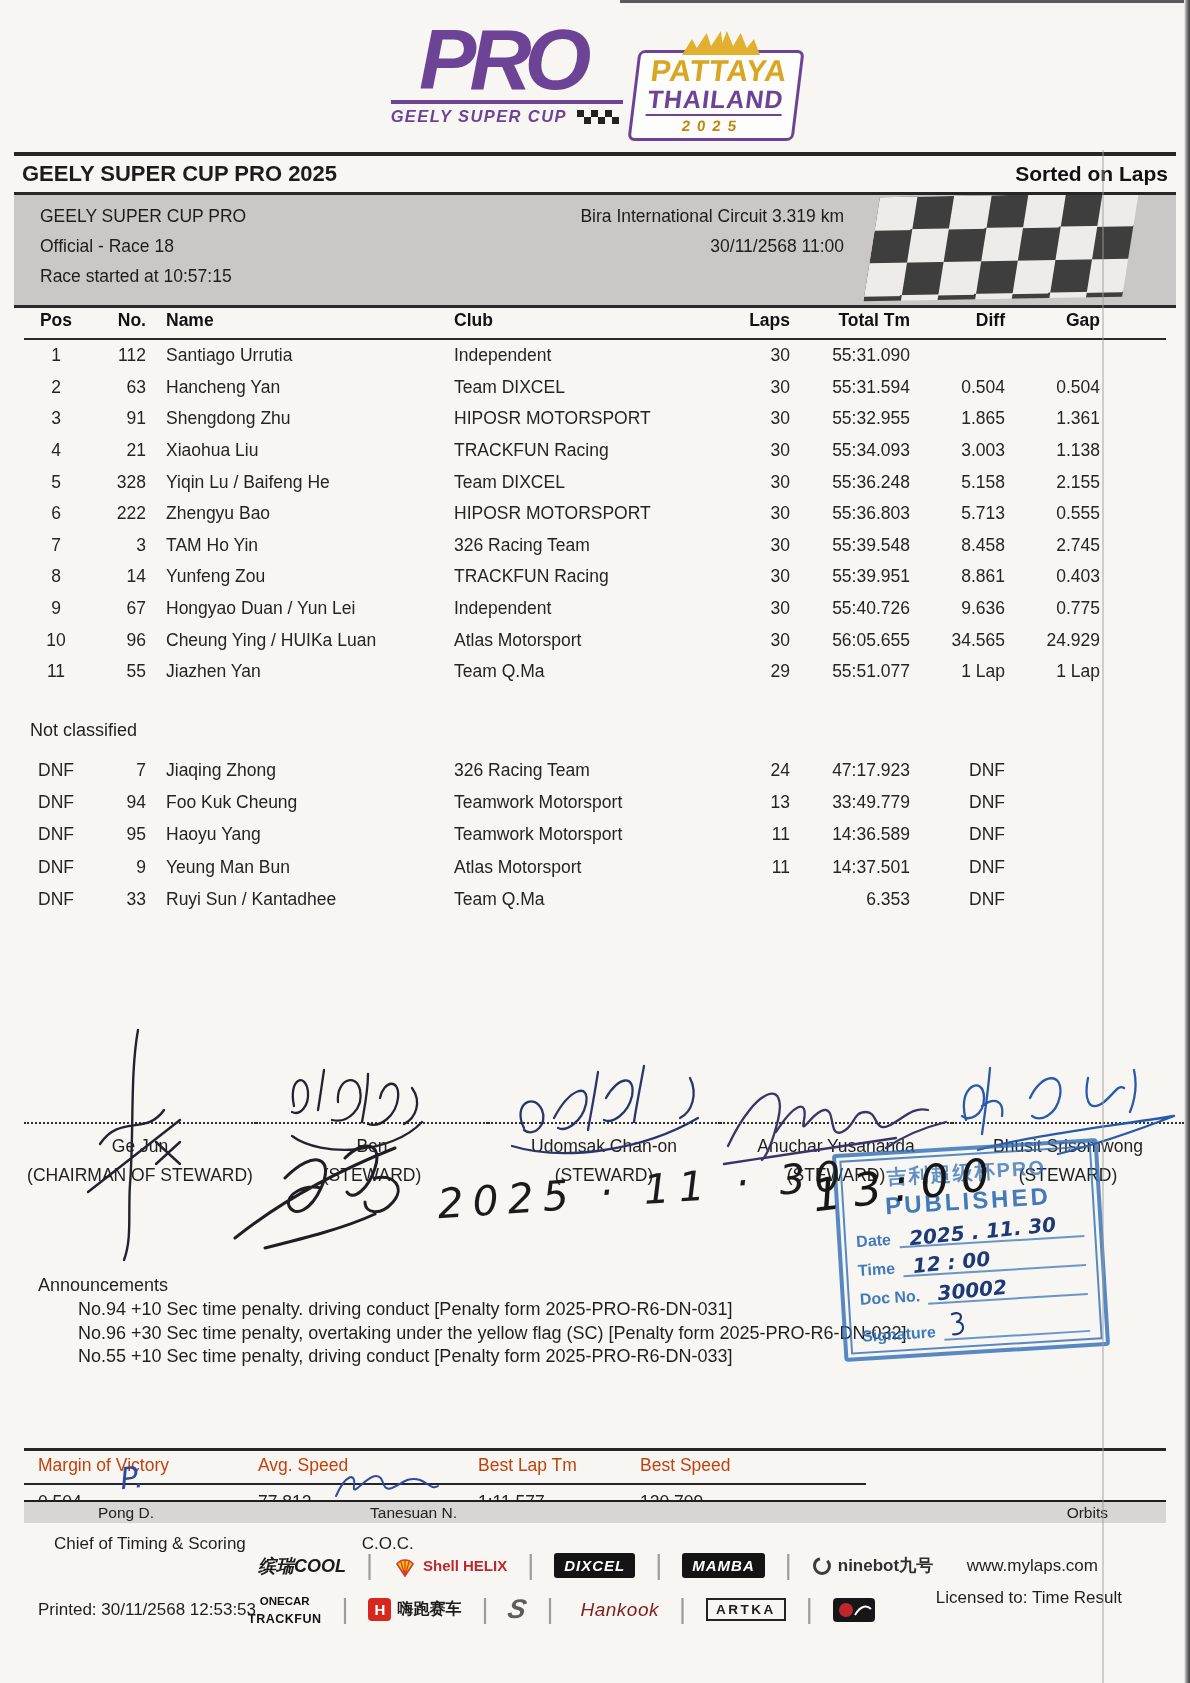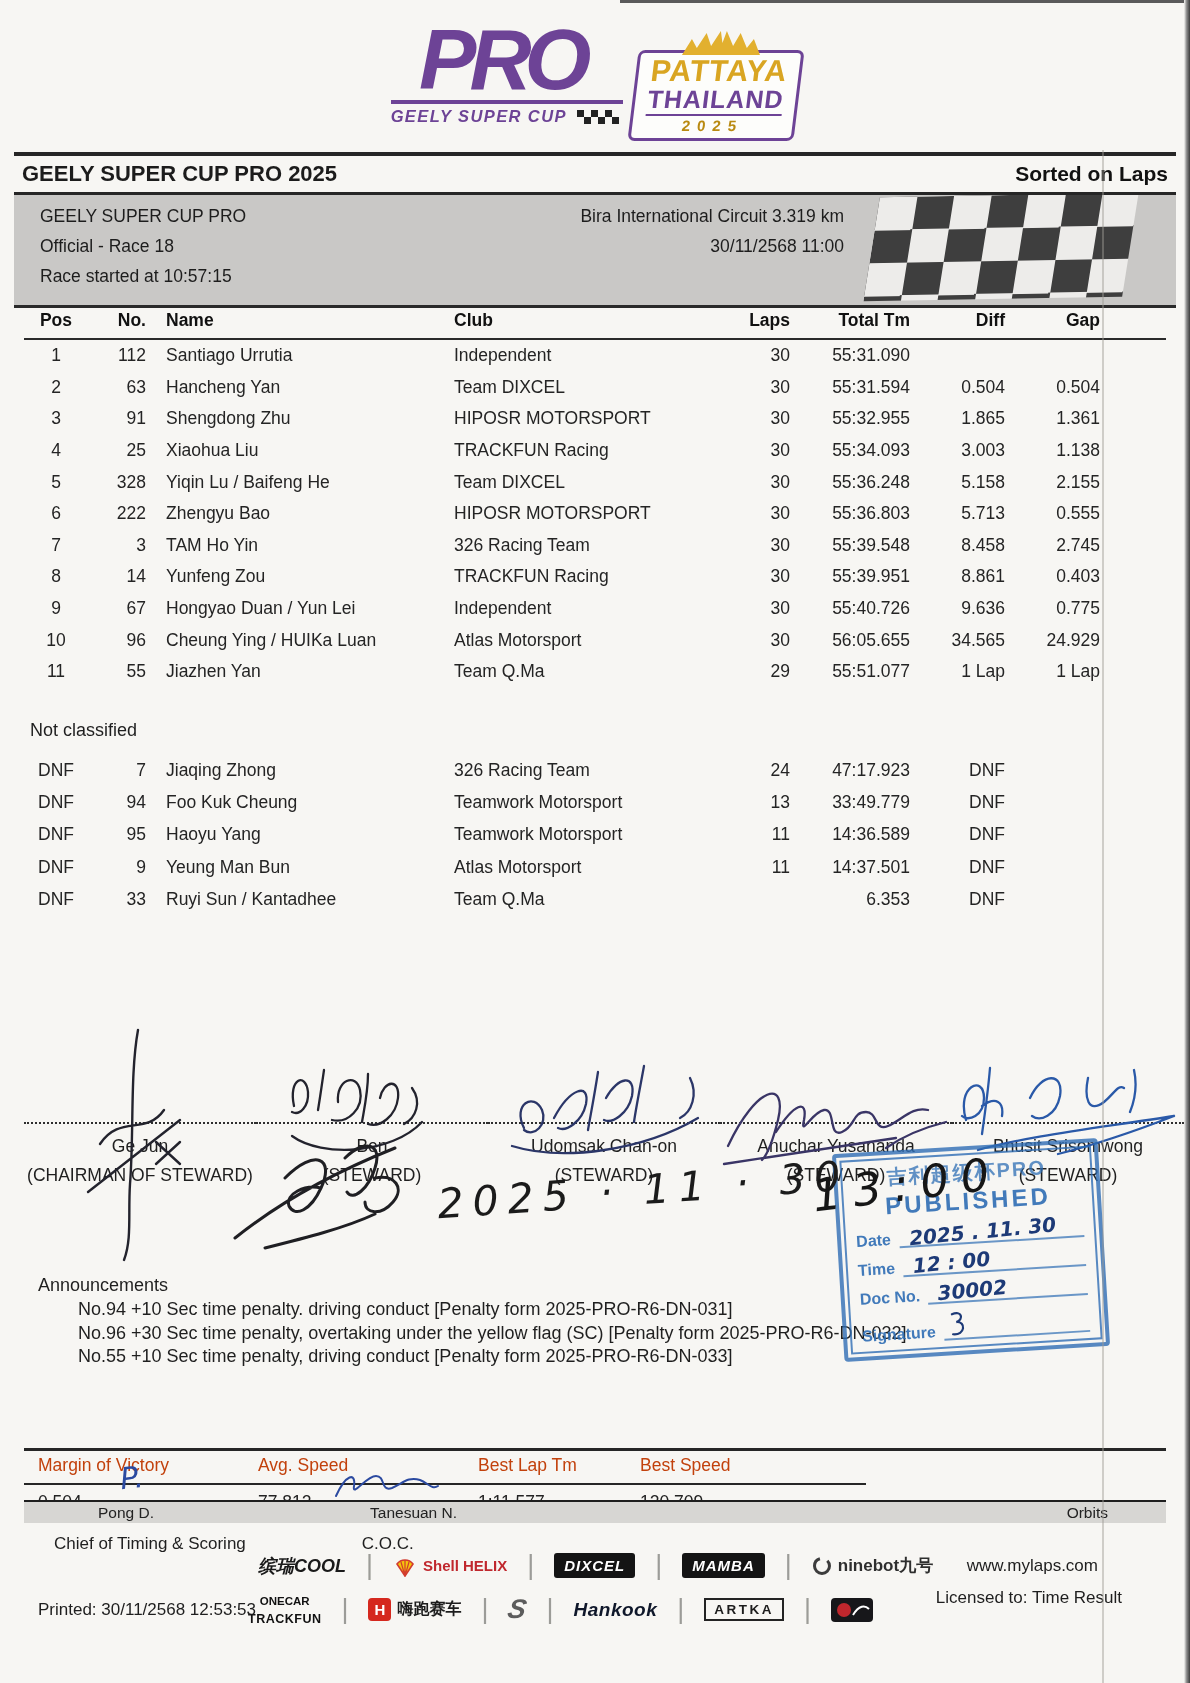--- a/index.html
+++ b/index.html
@@ -129,21 +129,21 @@
   .sp-box{background:#141414;color:#fff;font-weight:800;font-style:italic;font-size:15px;
     letter-spacing:1px;padding:4px 10px;border-radius:3px;}
   .sp-ninebot-label{font-weight:800;font-size:17px;color:#2e2e2e;}
   .sp-onecar{display:flex;flex-direction:column;line-height:12px;text-align:center;}
   .sp-onecar .l1{font-weight:800;font-size:11.5px;color:#111;}
   .sp-onecar .l2{font-weight:800;font-size:12.5px;color:#111;letter-spacing:.5px;}
   .hipao-ic{width:23px;height:23px;background:#d5281e;border-radius:4px;color:#fff;
     font-weight:800;font-size:15px;line-height:23px;text-align:center;}
   .sp-hipao-label{font-weight:700;font-size:16px;color:#1c1c1c;}
   .sp-s{font-weight:800;font-style:italic;font-size:27px;color:#5c5c5c;transform:skewX(-12deg);}
-  .sp-hankook{font-weight:700;font-style:italic;font-size:19px;color:#0f172a;letter-spacing:.5px;}
+  .sp-hankook{font-weight:400;font-style:italic;font-size:19px;color:#7f1d1d;letter-spacing:.5px;margin-left:7px;}
   .sp-artka{border:2.5px solid #232323;padding:2px 8px;font-weight:800;font-size:13.5px;
     letter-spacing:2.5px;color:#1d1d1d;}
   .mylaps{position:absolute;top:1556px;right:92px;font-size:17px;color:#1e1e1e;}
   .licensed{position:absolute;top:1588px;right:68px;font-size:17px;color:#1e1e1e;}
   .printed{position:absolute;top:1600px;left:38px;font-size:17px;color:#1e1e1e;}
 </style>
 </head>
 <body>
 
 <div class="page">
@@ -239,21 +239,21 @@
         <span class="c-name">Shengdong Zhu</span>
         <span class="c-club">HIPOSR MOTORSPORT</span>
         <span class="c-laps">30</span>
         <span class="c-total">55:32.955</span>
         <span class="c-diff">1.865</span>
         <span class="c-gap">1.361</span>
       </div>
 
       <div class="res-row">
         <span class="c-pos">4</span>
-        <span class="c-no">25</span>
+        <span class="c-no">21</span>
         <span class="c-name">Xiaohua Liu</span>
         <span class="c-club">TRACKFUN Racing</span>
         <span class="c-laps">30</span>
         <span class="c-total">55:34.093</span>
         <span class="c-diff">3.003</span>
         <span class="c-gap">1.138</span>
       </div>
 
       <div class="res-row">
         <span class="c-pos">5</span>

